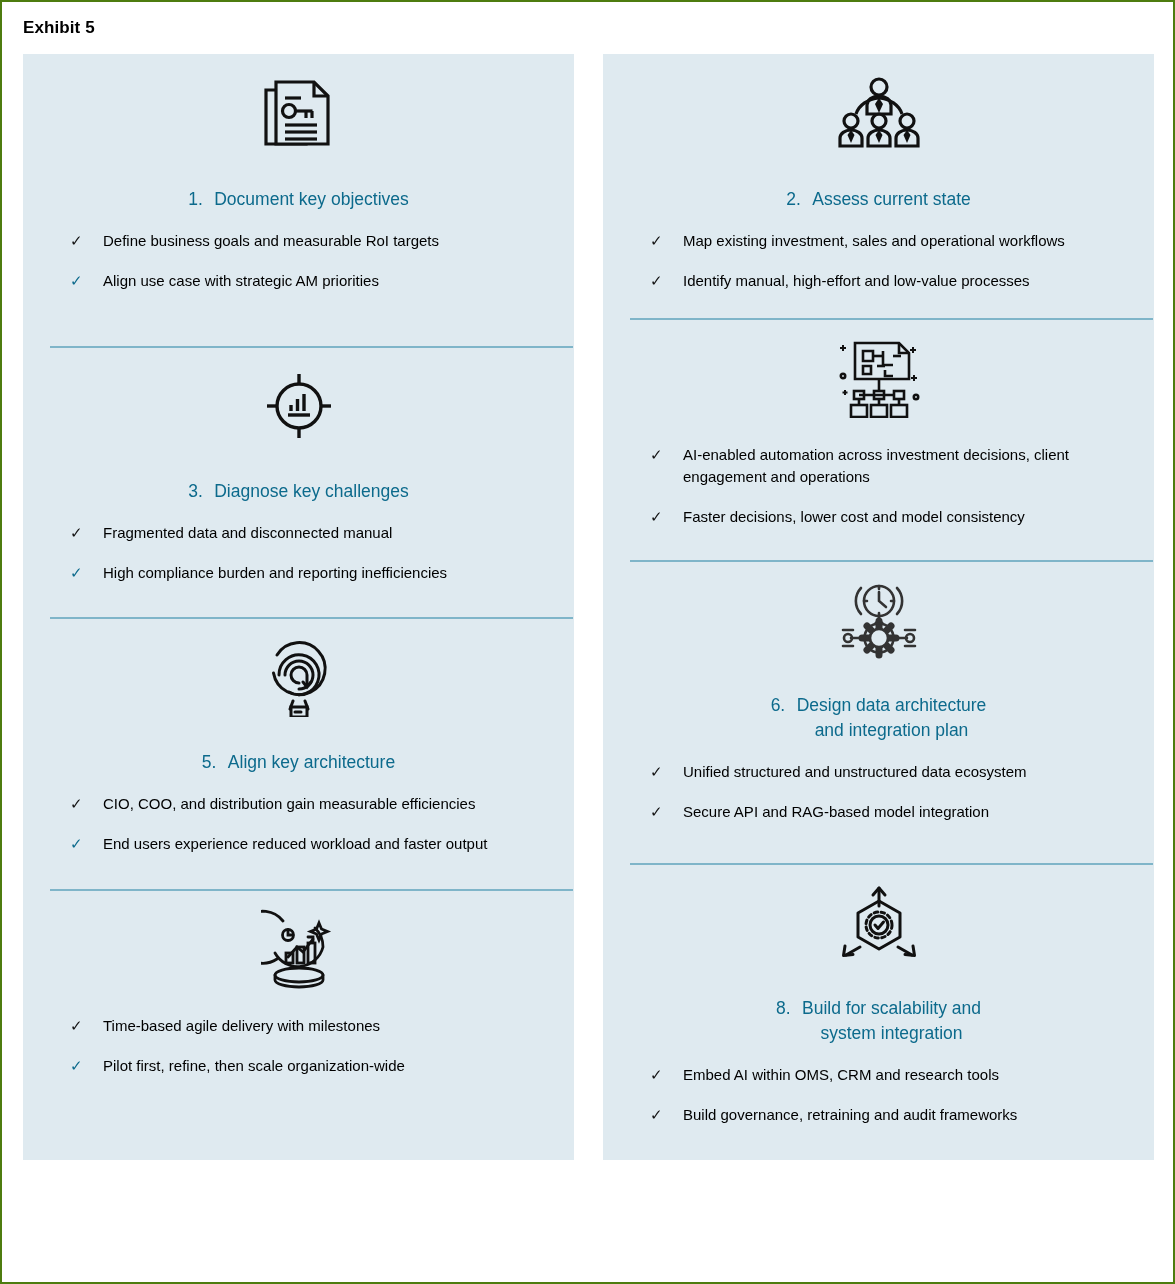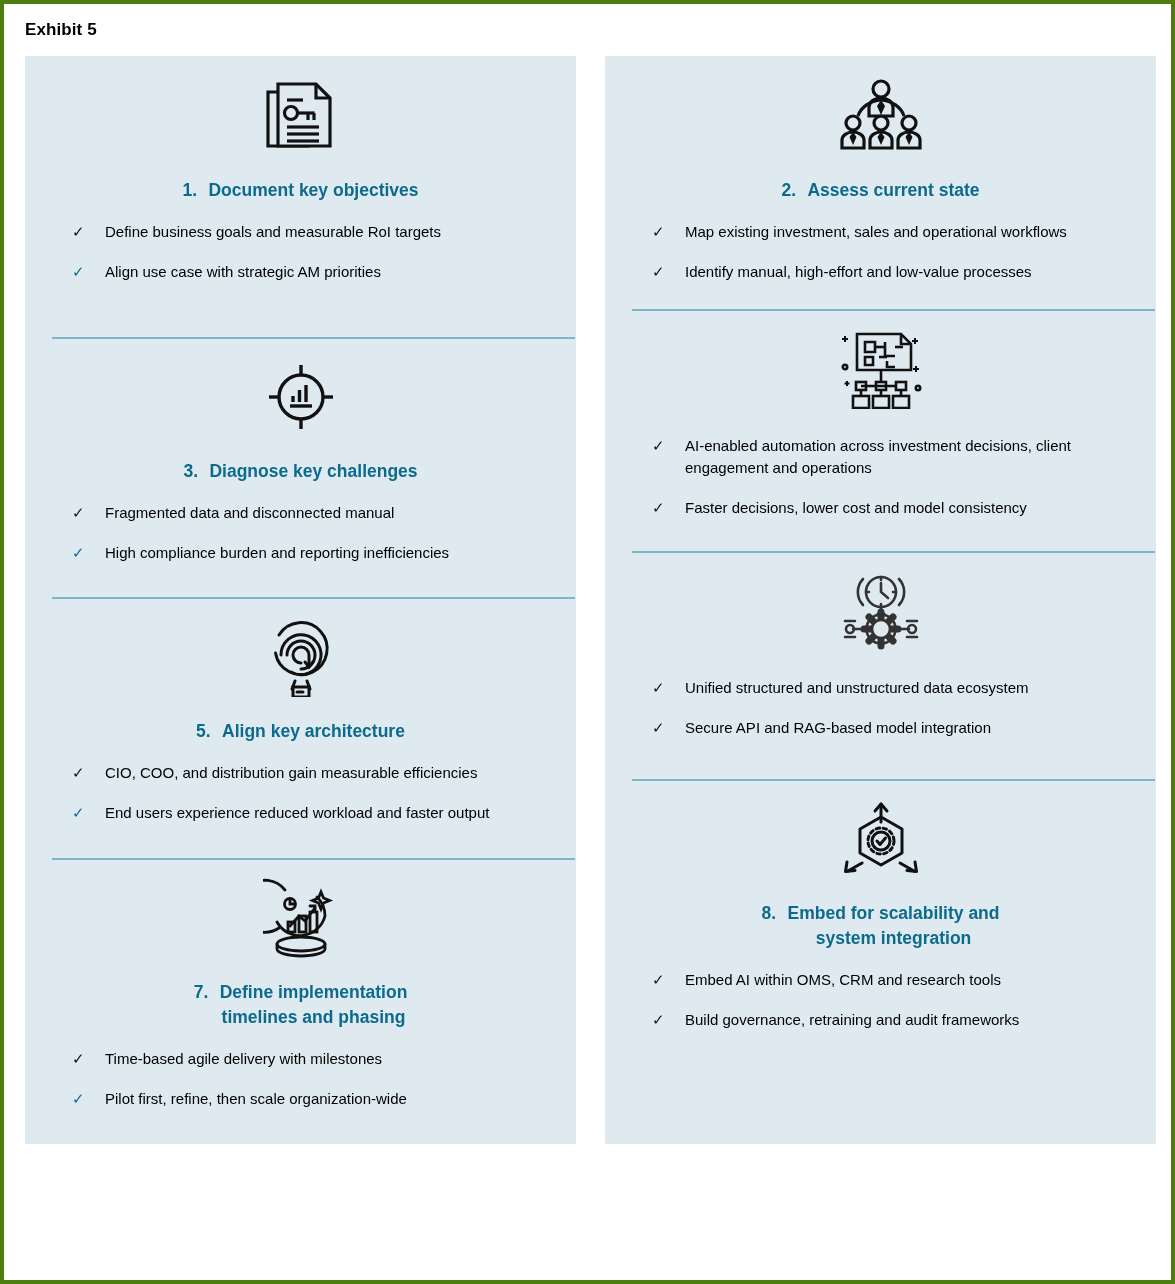--- a/index.html
+++ b/index.html
@@ -11,21 +11,21 @@
     width: 1175px;
     height: 1284px;
     font-family: "Liberation Sans", sans-serif;
     overflow: hidden;
   }
   .frame {
     position: relative;
     width: 1175px;
     height: 1284px;
     box-sizing: border-box;
-    border: 4px solid #4d7c0f;
+    border: 2px solid #4d7c0f;
     background: #ffffff;
   }
   .exhibit-title {
     position: absolute;
     left: 21px;
     top: 16px;
     font-size: 17px;
     font-weight: bold;
     color: #000000;
     letter-spacing: 0.1px;
@@ -59,25 +59,25 @@
     justify-content: center;
     align-items: center;
     height: 96px;
   }
   .icon-wrap svg {
     display: block;
   }
   .step-title {
     text-align: center;
     color: #0c6a8c;
-    font-weight: bold;
+    font-weight: normal;
     font-size: 17.5px;
     line-height: 25px;
     padding: 0 30px;
-    margin-top: 14px;
+    margin-top: 25px;
   }
   .step-title .num {
     display: inline-block;
     min-width: 26px;
     text-align: left;
   }
   .bullets {
     margin-top: 18px;
     padding: 0 20px 0 47px;
   }
@@ -232,23 +232,20 @@
                 <circle cx="27" cy="26" r="5.5"></circle>
                 <path d="M27 21 v5 h4"></path>
                 <path d="M27 48 l9 -10 l6 5 l10 -13"></path>
                 <path d="M47 28 h5 v5"></path>
                 <rect x="25" y="44" width="7" height="10"></rect>
                 <rect x="36" y="38" width="7" height="16"></rect>
                 <rect x="47" y="34" width="7" height="20"></rect>
                 <path d="M58 14 l2.5 6 l6 2.5 l-6 2.5 l-2.5 6 l-2.5 -6 l-6 -2.5 l6 -2.5 z"></path>
               </g>
             </svg>
-          </div>
-          <div class="step-title">
-            <span class="num">7.</span><span>Define implementation</span><br><span style="display:inline-block;width:26px"></span><span>timelines and phasing</span>
           </div>
           <div class="bullets">
             <div class="bullet">
               <span class="check dark">✓</span>
               <span class="btext">Time-based agile delivery with milestones</span>
             </div>
             <div class="bullet">
               <span class="check">✓</span>
               <span class="btext">Pilot first, refine, then scale organization-wide</span>
             </div>
@@ -368,20 +365,23 @@
                   <circle r="14.5" stroke-width="2.6" fill="none"></circle>
                   <circle r="9" fill="#dfeaf0"></circle>
                 </g>
                 <path d="M14 58 h12 M58 58 h12"></path>
                 <circle cx="11" cy="58" r="4"></circle>
                 <circle cx="73" cy="58" r="4"></circle>
                 <path d="M6 50 h10 M6 66 h10 M68 50 h10 M68 66 h10"></path>
               </g>
             </svg>
           </div>
+          <div class="step-title">
+            <span class="num">6.</span><span>Design data architecture</span><br><span style="display:inline-block;width:26px"></span><span>and integration plan</span>
+          </div>
           <div class="bullets">
             <div class="bullet">
               <span class="check dark">✓</span>
               <span class="btext">Unified structured and unstructured data ecosystem</span>
             </div>
             <div class="bullet">
               <span class="check dark">✓</span>
               <span class="btext">Secure API and RAG-based model integration</span>
             </div>
           </div>
@@ -404,21 +404,21 @@
                 <path d="M75 63 l1.5 9.5 l-9.5 -1"></path>
                 <g transform="translate(41,42)">
                   <circle r="13" stroke-dasharray="3.5 3.5"></circle>
                   <circle r="9"></circle>
                   <path d="M-4 0 l3 3.5 l5.5 -6.5" stroke-width="3"></path>
                 </g>
               </g>
             </svg>
           </div>
           <div class="step-title">
-            <span class="num">8.</span><span>Embed for scalability and</span><br><span style="display:inline-block;width:26px"></span><span>system integration</span>
+            <span class="num">8.</span><span>Build for scalability and</span><br><span style="display:inline-block;width:26px"></span><span>system integration</span>
           </div>
           <div class="bullets">
             <div class="bullet">
               <span class="check dark">✓</span>
               <span class="btext">Embed AI within OMS, CRM and research tools</span>
             </div>
             <div class="bullet">
               <span class="check dark">✓</span>
               <span class="btext">Build governance, retraining and audit frameworks</span>
             </div>

